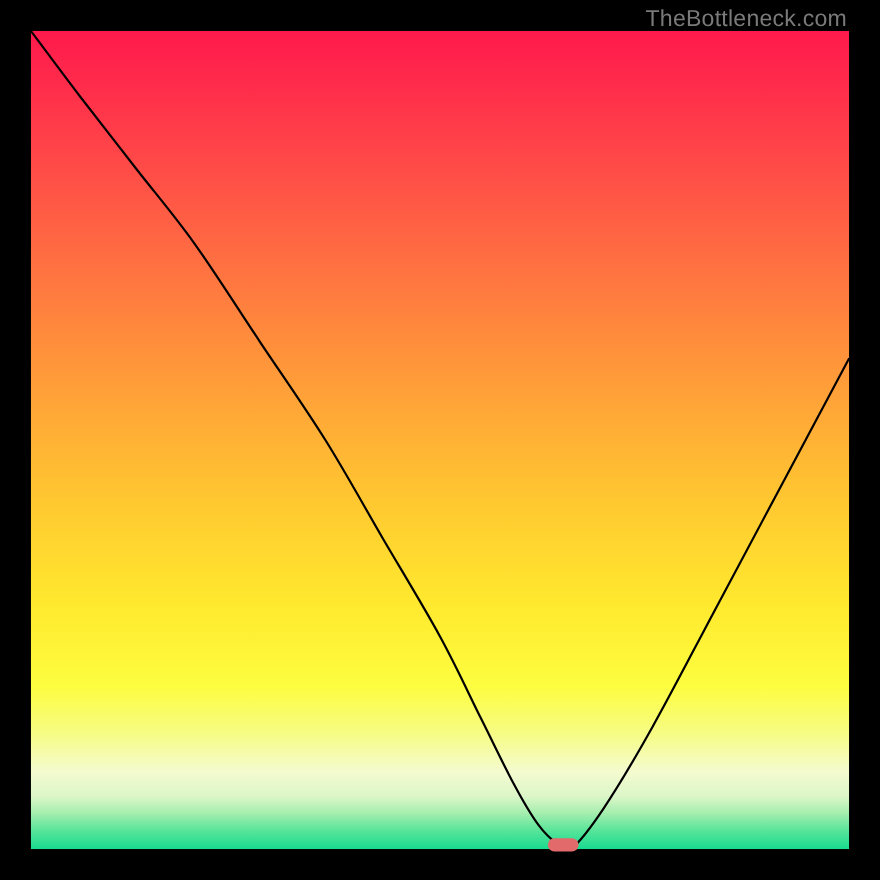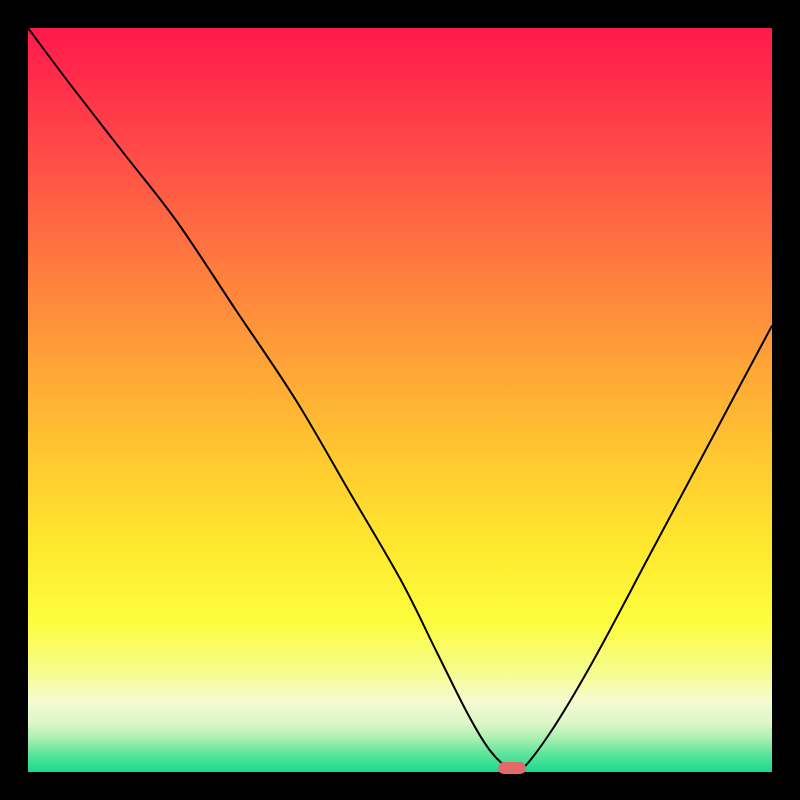--- a/index.html
+++ b/index.html
@@ -79,14 +79,15 @@
     </svg>
 
     <svg class="curve-svg" viewBox="0 0 744 744" preserveAspectRatio="none">
       <path id="curve-path" d="M 0.0 0.0 C 7.4 9.9, 28.5 38.4, 44.6 59.5 C 60.8 80.6, 79.4 104.2, 96.7 126.5 C 114.1 148.8, 130.2 167.4, 148.8 193.4 C 167.4 219.5, 188.5 253.0, 208.3 282.7 C 228.2 312.5, 249.2 342.2, 267.8 372.0 C 286.4 401.8, 302.6 431.5, 319.9 461.3 C 337.3 491.0, 357.1 523.3, 372.0 550.6 C 386.9 577.8, 398.0 602.6, 409.2 625.0 C 420.4 647.3, 430.3 668.4, 439.0 684.5 C 447.6 700.6, 454.5 712.4, 461.3 721.7 C 468.1 731.0, 474.9 736.6, 479.9 740.3 C 484.8 744.0, 484.2 749.6, 491.0 744.0 C 497.9 738.4, 508.4 725.4, 520.8 706.8 C 533.2 688.2, 548.1 663.4, 565.4 632.4 C 582.8 601.4, 605.1 558.0, 625.0 520.8 C 644.8 483.6, 664.6 446.4, 684.5 409.2 C 704.3 372.0, 734.1 316.2, 744.0 297.6" fill="none" stroke="#000000" stroke-width="2"></path>
     </svg>
 
     <div id="marker" class="marker-pill" style="left: 483.6px; top: 740.28px; background: rgb(226, 106, 106);"></div>
 
   </div>
 
+  <div class="watermark">TheBottleneck.com</div>
 
 </div>
 
 </body></html>

